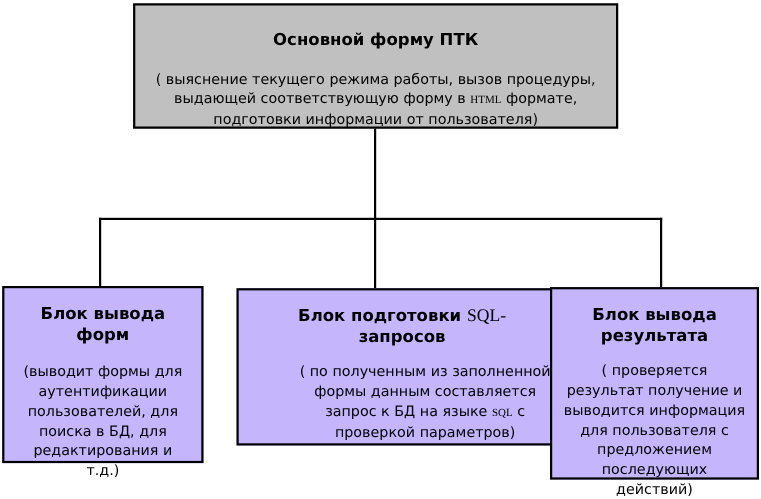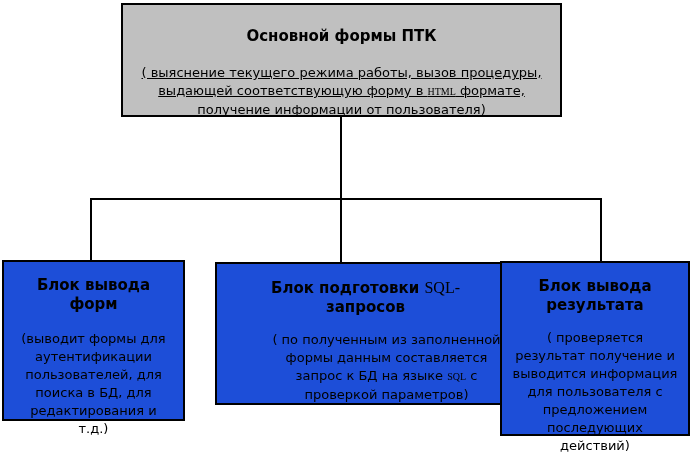--- a/index.html
+++ b/index.html
@@ -13,21 +13,21 @@
     height: 454px;
     background: #ffffff;
     overflow: hidden;
     font-family: "DejaVu Sans", sans-serif;
     color: #000000;
   }
   .box {
     position: absolute;
     box-sizing: border-box;
     border: 2px solid #000000;
-    background: #1d4ed8;
+    background: #c4b5fd;
     text-align: center;
   }
   .box.root {
     background: #c0c0c0;
   }
   .box .title {
     font-weight: bold;
     font-size: 15px;
     line-height: 19px;
     white-space: pre-line;
@@ -50,21 +50,21 @@
   .line {
     position: absolute;
     background: #000000;
   }
   .line.v { width: 2px; }
   .line.h { height: 2px; }
 
   
   #root-box   { left: 121px; top: 3px;   width: 441px; height: 114px; padding-top: 22px; }
   #root-box .title { margin-bottom: 18px; }
-  #root-box .desc  { padding: 0 3px; text-decoration: underline; }
+  #root-box .desc  { padding: 0 3px; }
 
   
   #stem       { left: 340px; top: 117px; height: 145px; }
   #hbar       { left: 90px;  top: 198px; width: 512px; }
   #drop-left  { left: 90px;  top: 198px; height: 62px; }
   #drop-right { left: 600px; top: 198px; height: 64px; }
 
   
   #forms-box  { left: 2px;   top: 260px; width: 183px; height: 161px; padding-top: 14px; }
   #forms-box .desc  { margin-top: 16px; padding: 0 15px; }
@@ -74,24 +74,24 @@
 
   #result-box { left: 500px; top: 261px; width: 190px; height: 175px; padding-top: 14px; }
   #result-box .desc { margin-top: 14px; padding: 0 1px; }
 </style>
 </head>
 <body>
 
 <div class="canvas">
 
   <div class="box root" id="root-box">
-    <div class="title">Основной формы ПТК</div>
+    <div class="title">Основной форму ПТК</div>
     <div class="desc"><span>( выяснение текущего режима работы, вызов процедуры,
 выдающей соответствующую форму в </span><span class="serif">HTML</span><span> формате,
-получение информации от пользователя)</span></div>
+подготовки информации от пользователя)</span></div>
   </div>
 
   <div class="line v" id="stem"></div>
   <div class="line h" id="hbar"></div>
   <div class="line v" id="drop-left"></div>
   <div class="line v" id="drop-right"></div>
 
   <div class="box" id="forms-box">
     <div class="title">Блок вывода
 форм</div>

